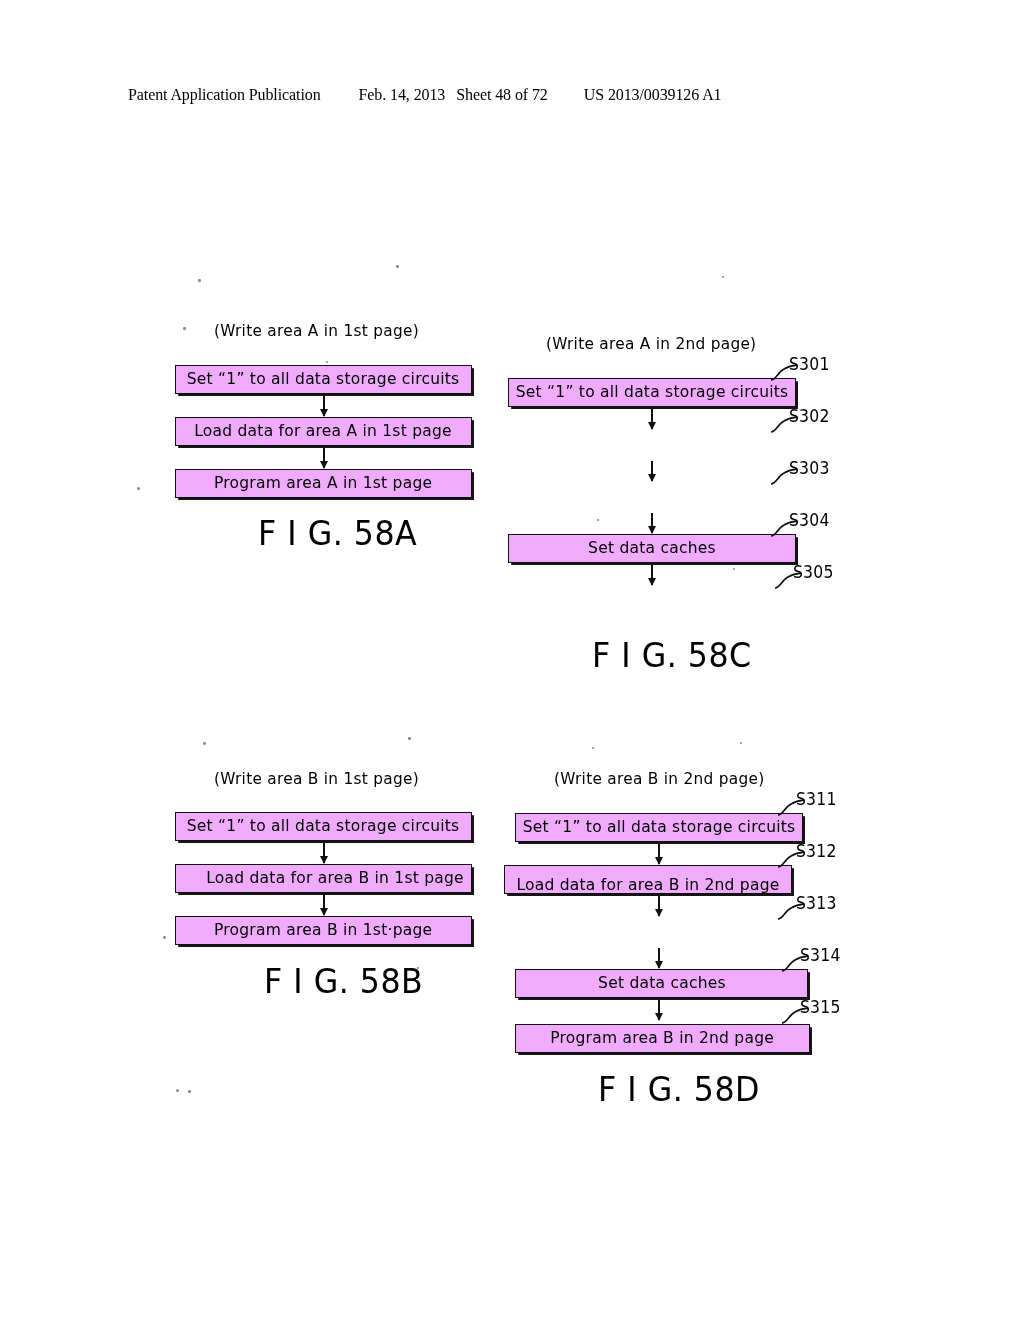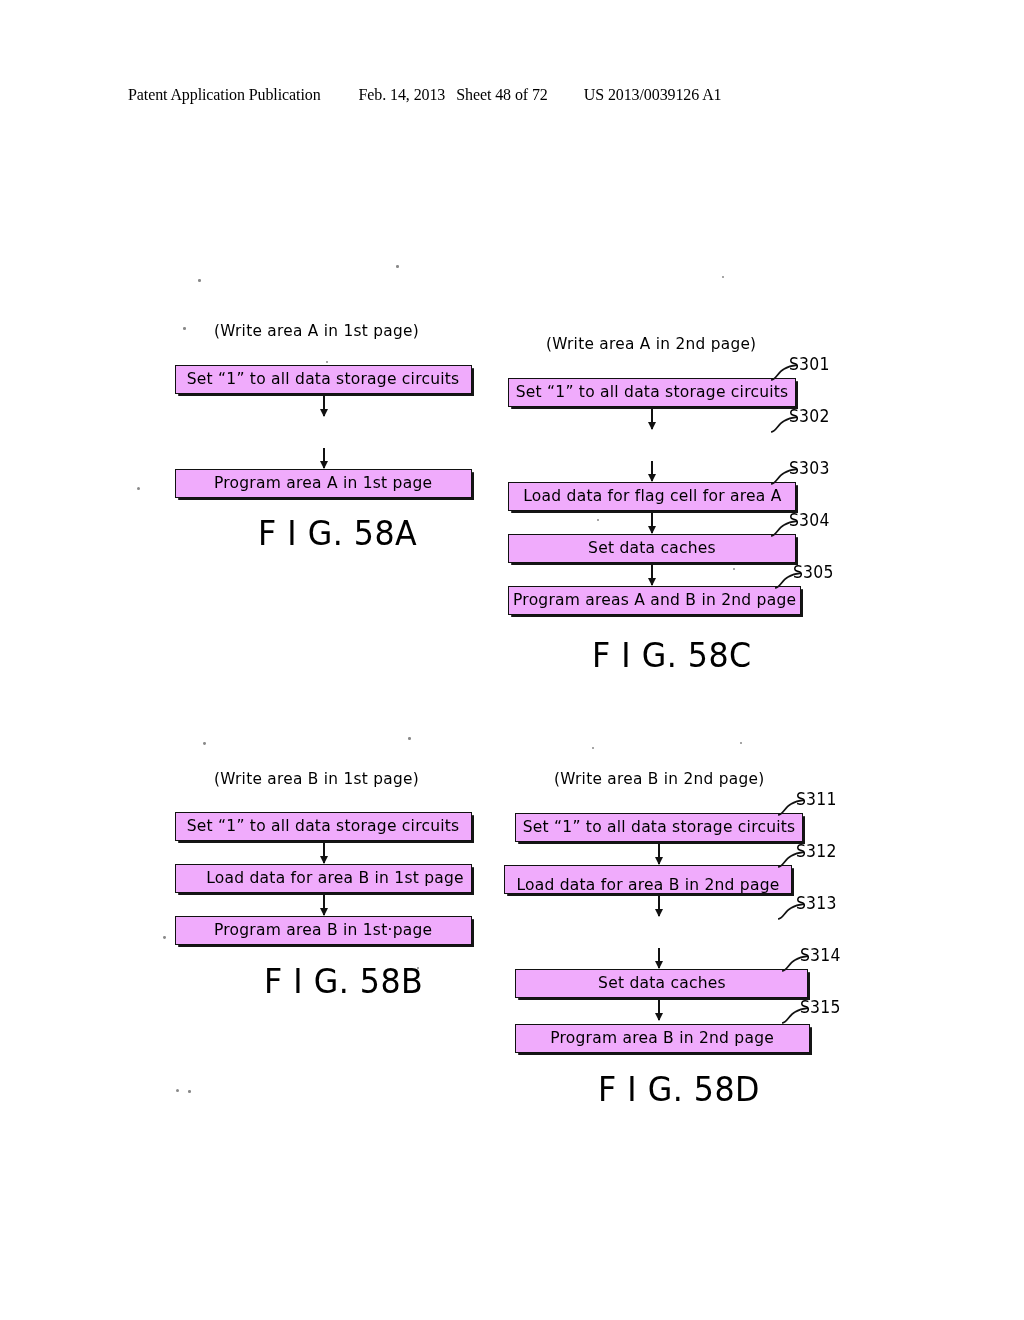--- a/index.html
+++ b/index.html
@@ -154,20 +154,23 @@
 
 <div class="figure" style="left:0; top:0; width:1024px; height:1320px;">
 
   <div class="fig-title" style="left:214px; top:321px;">(Write area A in 1st page)</div>
 
   <div class="flow-box" style="left:175px; top:365px; width:297px; height:29px;">
     <span class="box-label">Set “1” to all data storage circuits</span>
   </div>
   <div class="arrow" style="left:323px; top:396px; height:20px;"></div>
 
+  <div class="flow-box" style="left:175px; top:417px; width:297px; height:29px;">
+    <span class="box-label">Load data for area A in 1st page</span>
+  </div>
   <div class="arrow" style="left:323px; top:448px; height:20px;"></div>
 
   <div class="flow-box" style="left:175px; top:469px; width:297px; height:29px;">
     <span class="box-label">Program area A in 1st page</span>
   </div>
 
   <div class="fig-caption" style="left:258px; top:514px;">F I G. 58A</div>
 </div>
 
 <div class="figure" style="left:0; top:13px; width:1024px; height:1320px;padding-left:7px;">
@@ -186,45 +189,39 @@
   <div class="arrow" style="left:651px; top:396px; height:20px;"></div>
 
   <div class="leader" style="left:770px; top:402px;">
     <svg width="30" height="18" viewBox="0 0 30 18" fill="none" stroke="#111111" stroke-width="1.7">
       <path d="M1 17 C 6 17, 8 9, 14 6 C 18 3.6, 22 2.6, 27 2.2"></path>
     </svg>
   </div>
   <div class="step-ref" style="left:789px; top:393px;">S302</div>
   <div class="arrow" style="left:651px; top:448px; height:20px;"></div>
 
-  <div class="flow-box" style="left:508px; top:469px; width:288px; height:29px;">
-    <span class="box-label">Load data for flag cell for area A</span>
-  </div>
   <div class="leader" style="left:770px; top:454px;">
     <svg width="30" height="18" viewBox="0 0 30 18" fill="none" stroke="#111111" stroke-width="1.7">
       <path d="M1 17 C 6 17, 8 9, 14 6 C 18 3.6, 22 2.6, 27 2.2"></path>
     </svg>
   </div>
   <div class="step-ref" style="left:789px; top:445px;">S303</div>
   <div class="arrow" style="left:651px; top:500px; height:20px;"></div>
 
   <div class="flow-box" style="left:508px; top:521px; width:288px; height:29px;">
     <span class="box-label">Set data caches</span>
   </div>
   <div class="leader" style="left:770px; top:506px;">
     <svg width="30" height="18" viewBox="0 0 30 18" fill="none" stroke="#111111" stroke-width="1.7">
       <path d="M1 17 C 6 17, 8 9, 14 6 C 18 3.6, 22 2.6, 27 2.2"></path>
     </svg>
   </div>
   <div class="step-ref" style="left:789px; top:497px;">S304</div>
   <div class="arrow" style="left:651px; top:552px; height:20px;"></div>
 
-  <div class="flow-box" style="left:508px; top:573px; width:293px; height:29px;">
-    <span class="box-label">Program areas A and B in 2nd page</span>
-  </div>
   <div class="leader" style="left:774px; top:558px;">
     <svg width="30" height="18" viewBox="0 0 30 18" fill="none" stroke="#111111" stroke-width="1.7">
       <path d="M1 17 C 6 17, 8 9, 14 6 C 18 3.6, 22 2.6, 27 2.2"></path>
     </svg>
   </div>
   <div class="step-ref" style="left:793px; top:549px;">S305</div>
 
   <div class="fig-caption" style="left:592px; top:623px;">F I G. 58C</div>
 </div>
 

